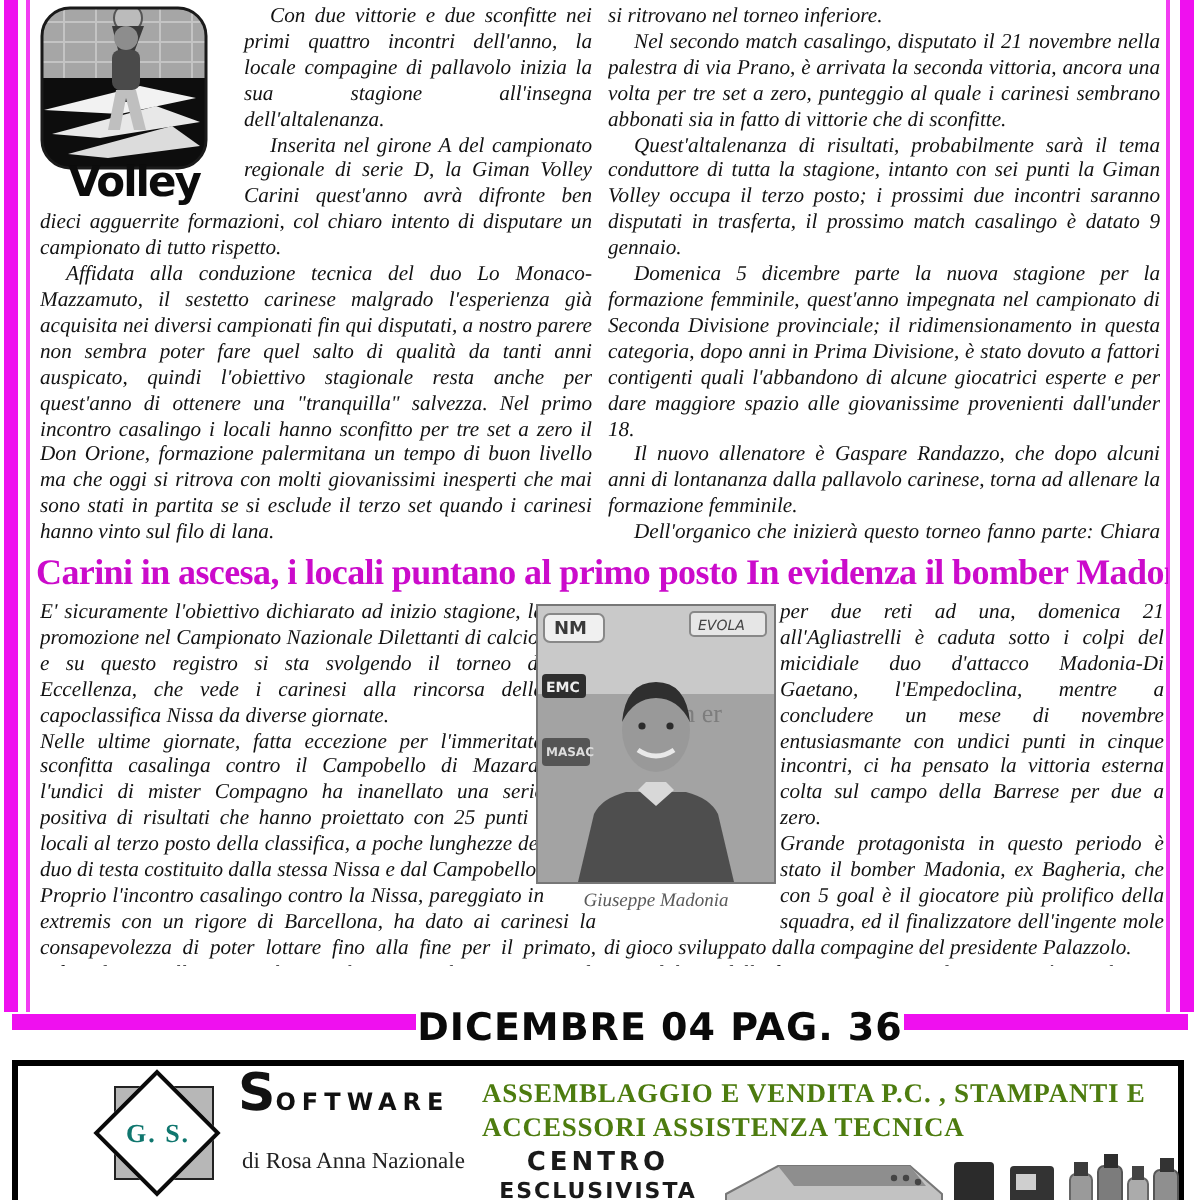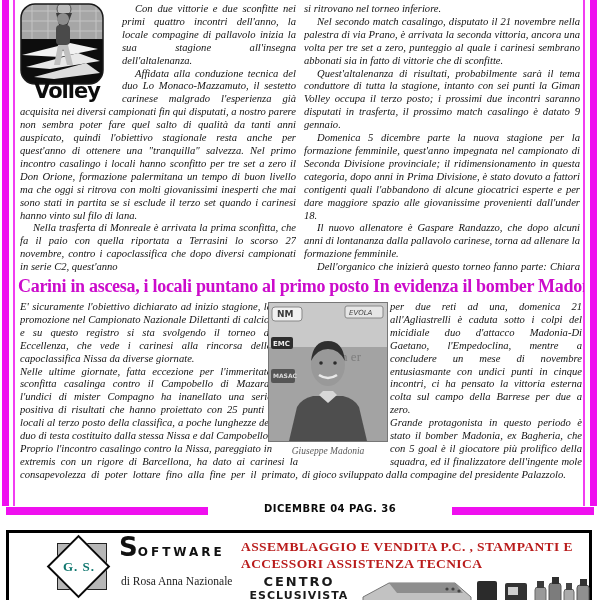--- a/index.html
+++ b/index.html
@@ -34,42 +34,42 @@
            border:1px solid #777; background:#c4b5fd; overflow:hidden; }
   .caption { position:absolute; left:262px; top:446px; width:132px; text-align:center;
              font-style:italic; font-size:9.5px; color:#5a5a5a;
              font-family:"Liberation Serif", serif; }
 
   .spacer-r { float:right; width:26px; height:150px; }
   .spacer-l { float:left; width:88px; height:160px; }
 
   
   .footer-label { position:absolute; left:205px; top:503px; width:250px; text-align:center;
-                  font-family:"DejaVu Sans", sans-serif; font-weight:800; font-size:10px;
+                  font-family:"DejaVu Sans", sans-serif; font-weight:800; font-size:19px;
                   letter-spacing:0.5px; color:#0a0a0a; }
 
   
   .adbox { position:absolute; left:6px; top:530px; width:586px; height:90px;
            border:3px solid #000; background:#fff; }
   .gs-square { position:absolute; left:48px; top:10px; width:50px; height:47px;
                background:#b7b7b7; border:1px solid #222; }
   .gs-diamond { position:absolute; left:47px; top:11px; width:45px; height:45px;
                 background:#fff; border:2.5px solid #0a0a0a; transform:rotate(45deg); }
   .gs-text { position:absolute; left:38px; top:26px; width:64px; text-align:center;
              font-family:Liberation Serif, serif; font-weight:bold; font-size:13px;
              letter-spacing:1px; color:#0f766e; }
   .brand { position:absolute; left:110px; top:7px; font-family:"DejaVu Sans", sans-serif;
            font-weight:900; color:#111; }
   .brand div { font-size:12px; letter-spacing:3px; line-height:15px; }
   .brand div::first-letter { font-size:26px; letter-spacing:0; }
   .owner { position:absolute; left:112px; top:42px; font-size:11.5px;
            font-family:"Liberation Serif", serif; color:#222; }
   .services { position:absolute; left:232px; top:6px; width:350px;
               font-family:"Liberation Serif", serif; font-weight:bold; font-size:13.5px;
-              line-height:16.5px; letter-spacing:0.4px; color:#b91c1c; }
+              line-height:16.5px; letter-spacing:0.4px; color:#4d7c0f; }
   .centro { position:absolute; left:235px; top:41px; width:110px; text-align:center;
             font-family:"DejaVu Sans", sans-serif; font-weight:700; color:#1a1a1a; }
   .centro .l1 { font-size:13px; letter-spacing:2px; }
   .centro .l2 { font-size:11px; letter-spacing:1px; }
   .products { position:absolute; left:350px; top:40px; width:232px; height:50px; }
 </style>
 </head>
 <body>
 
 <div class="page">
@@ -109,20 +109,21 @@
           <path d="M36 10 L40 26 L38 48 L46 48 L46 26 L52 10 Z" fill="#3a3a3a"></path>
           <circle cx="43" cy="16" r="6" fill="#8d8d8d"></circle>
           <rect x="36" y="22" width="14" height="20" rx="4" fill="#4a4a4a"></rect>
           <path d="M38 42 L34 62 L40 62 L43 46 L47 62 L53 62 L48 42 Z" fill="#bfbfbf"></path>
         </g>
         <rect x="1" y="1" width="82" height="80" rx="14" fill="none" stroke="#1a1a1a" stroke-width="1.5"></rect>
       </svg>
       <div class="badgelabel">Volley</div>
     </div>
     <p>Con due vittorie e due sconfitte nei primi quattro incontri dell'anno, la locale compagine di pallavolo inizia la sua stagione all'insegna dell'altalenanza.</p>
+    <p>Inserita nel girone A del campionato regionale di serie D, la Giman Volley Carini quest'anno avrà difronte ben dieci agguerrite formazioni, col chiaro intento di disputare un campionato di tutto rispetto.</p>
     <p>Affidata alla conduzione tecnica del duo Lo Monaco-Mazzamuto, il sestetto carinese malgrado l'esperienza già acquisita nei diversi campionati fin qui disputati, a nostro parere non sembra poter fare quel salto di qualità da tanti anni auspicato, quindi l'obiettivo stagionale resta anche per quest'anno di ottenere una "tranquilla" salvezza. Nel primo incontro casalingo i locali hanno sconfitto per tre set a zero il Don Orione, formazione palermitana un tempo di buon livello ma che oggi si ritrova con molti giovanissimi inesperti che mai sono stati in partita se si esclude il terzo set quando i carinesi hanno vinto sul filo di lana.</p>
     <p>Nella trasferta di Monreale è arrivata la prima sconfitta, che fa il paio con quella riportata a Terrasini lo scorso 27 novembre, contro i capoclassifica che dopo diversi campionati in serie C2, quest'anno</p>
   </div>
 
   <div class="col indent" style="left:304px; top:3px; width:276px; height:270px;">
     <p class="noindent">si ritrovano nel torneo inferiore.</p>
     <p>Nel secondo match casalingo, disputato il 21 novembre nella palestra di via Prano, è arrivata la seconda vittoria, ancora una volta per tre set a zero, punteggio al quale i carinesi sembrano abbonati sia in fatto di vittorie che di sconfitte.</p>
     <p>Quest'altalenanza di risultati, probabilmente sarà il tema conduttore di tutta la stagione, intanto con sei punti la Giman Volley occupa il terzo posto; i prossimi due incontri saranno disputati in trasferta, il prossimo match casalingo è datato 9 gennaio.</p>
     <p>Domenica 5 dicembre parte la nuova stagione per la formazione femminile, quest'anno impegnata nel campionato di Seconda Divisione provinciale; il ridimensionamento in questa categoria, dopo anni in Prima Divisione, è stato dovuto a fattori contigenti quali l'abbandono di alcune giocatrici esperte e per dare maggiore spazio alle giovanissime provenienti dall'under 18.</p>
     <p>Il nuovo allenatore è Gaspare Randazzo, che dopo alcuni anni di lontananza dalla pallavolo carinese, torna ad allenare la formazione femminile.</p>

